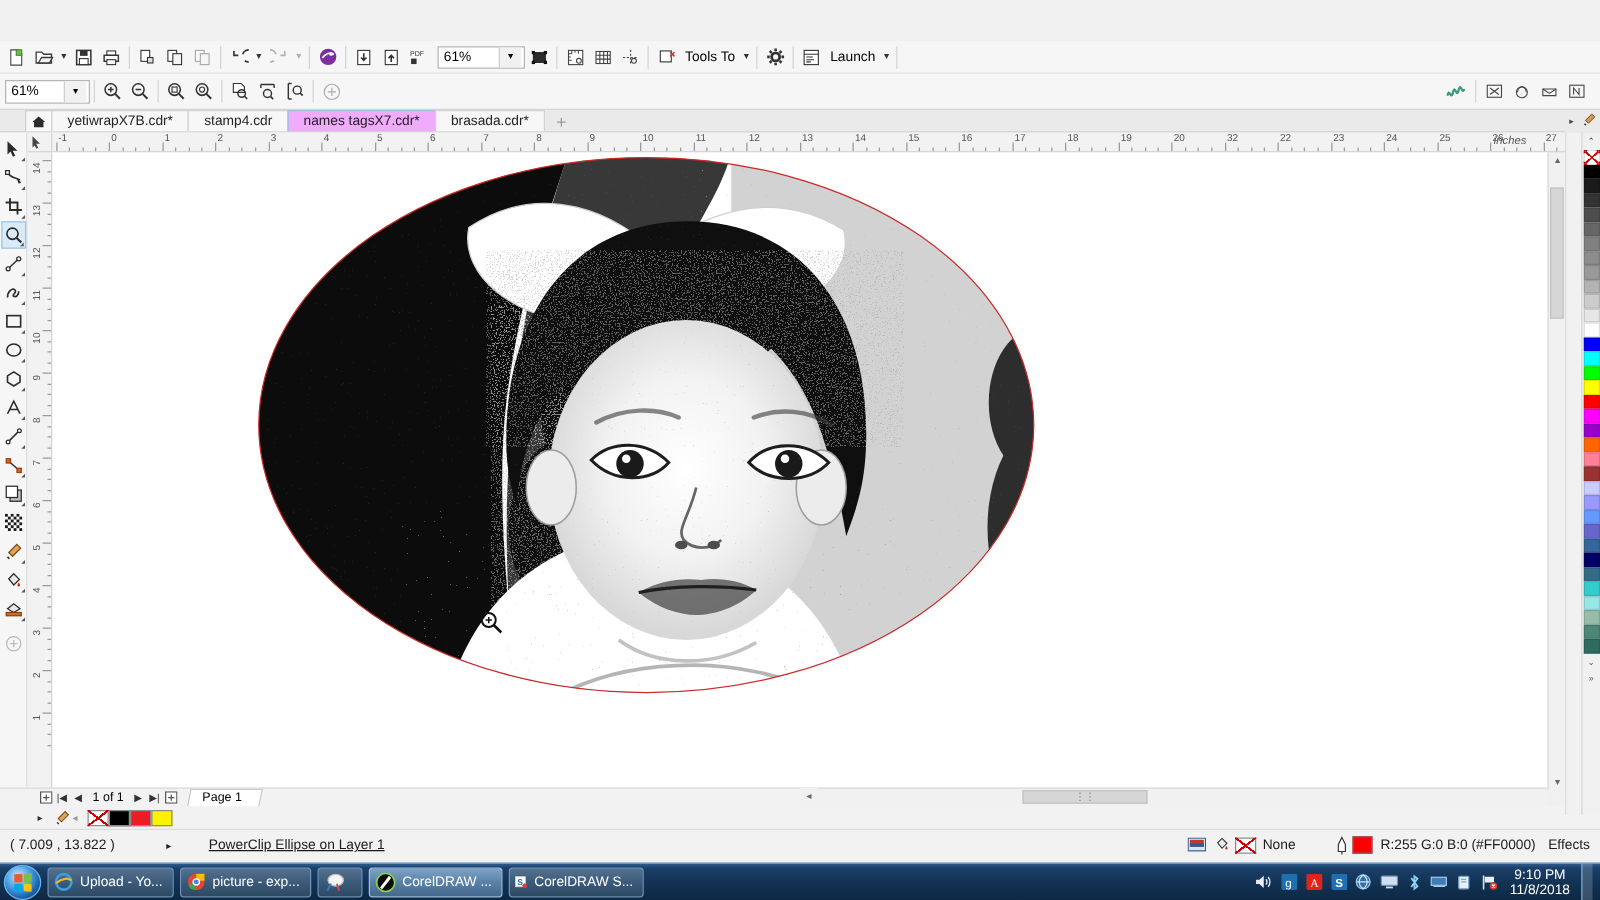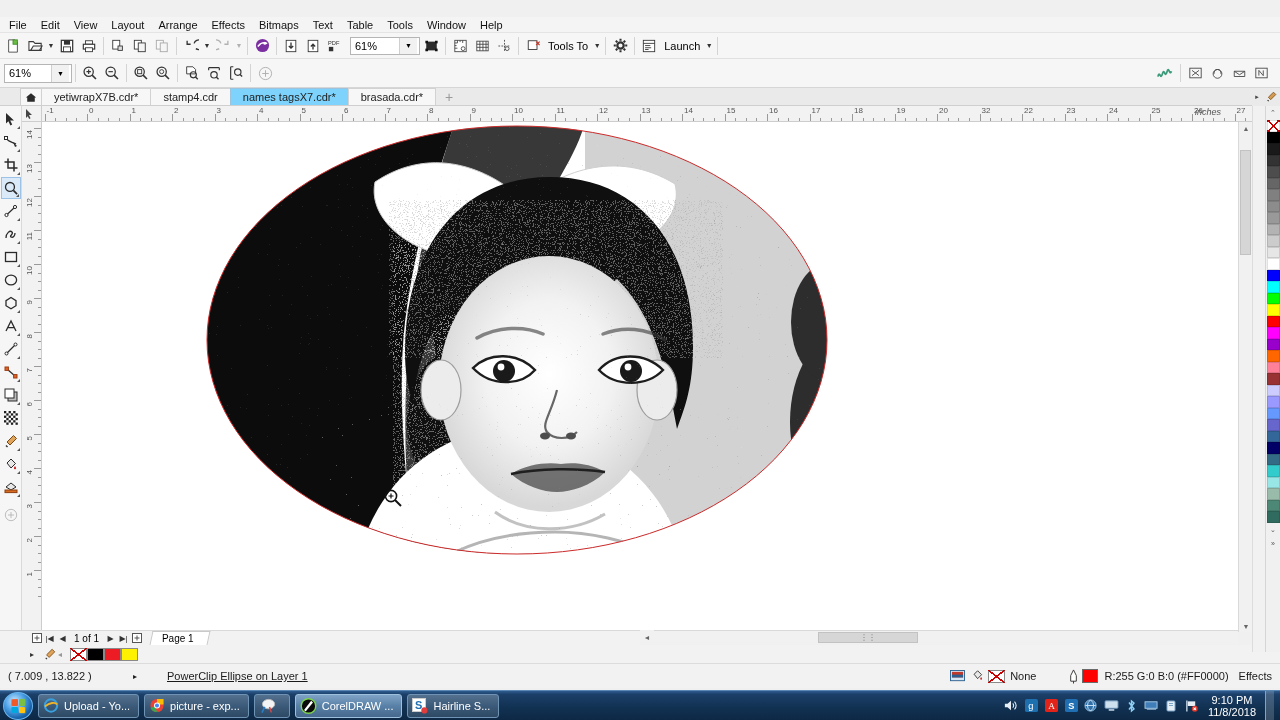--- a/index.html
+++ b/index.html
@@ -112,21 +112,21 @@
   }
   .home-tab {
     width:22px; height:17px; display:flex;align-items:center;justify-content:center;
     background:#f7f7f7; border:1px solid #cfcfcf; border-bottom:none;
   }
   .doctab {
     height:17px; padding:0 12px; display:flex; align-items:center;
     font-size:11px; background:#f7f7f7; border:1px solid #d2d2d2; border-bottom:none;
     margin-left:-1px; white-space:nowrap; color:#222;
   }
-  .doctab.active { background:#7dd3fc; border-color:#9dc2de; }
+  .doctab.active { background:#f0abfc; border-color:#9dc2de; }
   .doctab-add {
     width:22px;height:17px;display:flex;align-items:center;justify-content:center;
     color:#9a9a9a; font-size:14px; margin-left:2px;
   }
 
   
   .toolbox {
     position:absolute; top:106px; left:0; width:22px; height:526px;
     background:#f6f6f6; border-right:1px solid #d9d9d9;
     display:flex; flex-direction:column; align-items:center; padding-top:2px;
@@ -309,34 +309,20 @@
   .tray-icon { width:15px; height:15px; display:flex;align-items:center;justify-content:center;font-size:10px; }
   .clock { text-align:center; font-size:11px; line-height:12px; color:#fff; padding:0 4px; }
   .show-desktop { width:9px;height:30px;background:rgba(255,255,255,0.18);border-left:1px solid #7ba5cd; }
 </style>
 </head>
 <body>
 
 <div id="app">
 
 
-  <div class="menubar">
-    <div class="menu-item">File</div>
-    <div class="menu-item">Edit</div>
-    <div class="menu-item">View</div>
-    <div class="menu-item">Layout</div>
-    <div class="menu-item">Arrange</div>
-    <div class="menu-item">Effects</div>
-    <div class="menu-item">Bitmaps</div>
-    <div class="menu-item">Text</div>
-    <div class="menu-item">Table</div>
-    <div class="menu-item">Tools</div>
-    <div class="menu-item">Window</div>
-    <div class="menu-item">Help</div>
-  </div>
 
   <div class="toolbar1">
     <div class="tb-btn">
       <svg width="14" height="14" viewBox="0 0 16 16">
           <path d="M3 1h7l3 3v11H3z" fill="#fff" stroke="#444"></path>
           <path d="M10 1v3h3" fill="none" stroke="#444"></path>
           <rect x="8" y="1" width="5" height="5" fill="#6dbe45" stroke="#3f8c2a"></rect>
         </svg>
     </div>
     <div class="tb-btn">
@@ -1250,21 +1236,21 @@
           <path d="M4 13.5L12 3l2 2-8.2 10.3z" fill="#fff"></path>
         </svg>
       <span>CorelDRAW ...</span>
     </div>
     <div class="tb-task">
       <svg width="16" height="16" viewBox="0 0 16 16">
           <rect x="0.5" y="0.5" width="13" height="13" fill="#fff" stroke="#ccc"></rect>
           <text x="3" y="11" font-size="11" font-family="Liberation Sans" font-weight="bold" fill="#1f6fb2">S</text>
           <circle cx="12.4" cy="12.4" r="3.1" fill="#e03c3c"></circle>
         </svg>
-      <span>Hairline S...</span>
+      <span>CorelDRAW S...</span>
     </div>
 
     <div class="tray">
       <div class="tray-icon">
         <svg width="14" height="13" viewBox="0 0 16 14">
             <path d="M1 5h3l4-3.5v11L4 9H1z" fill="#e8eef5"></path>
             <path d="M10 4.5a4 4 0 0 1 0 5M12 2.5a7 7 0 0 1 0 9" fill="none" stroke="#e8eef5" stroke-width="1.2"></path>
           </svg>
       </div>
       <div class="tray-icon">

